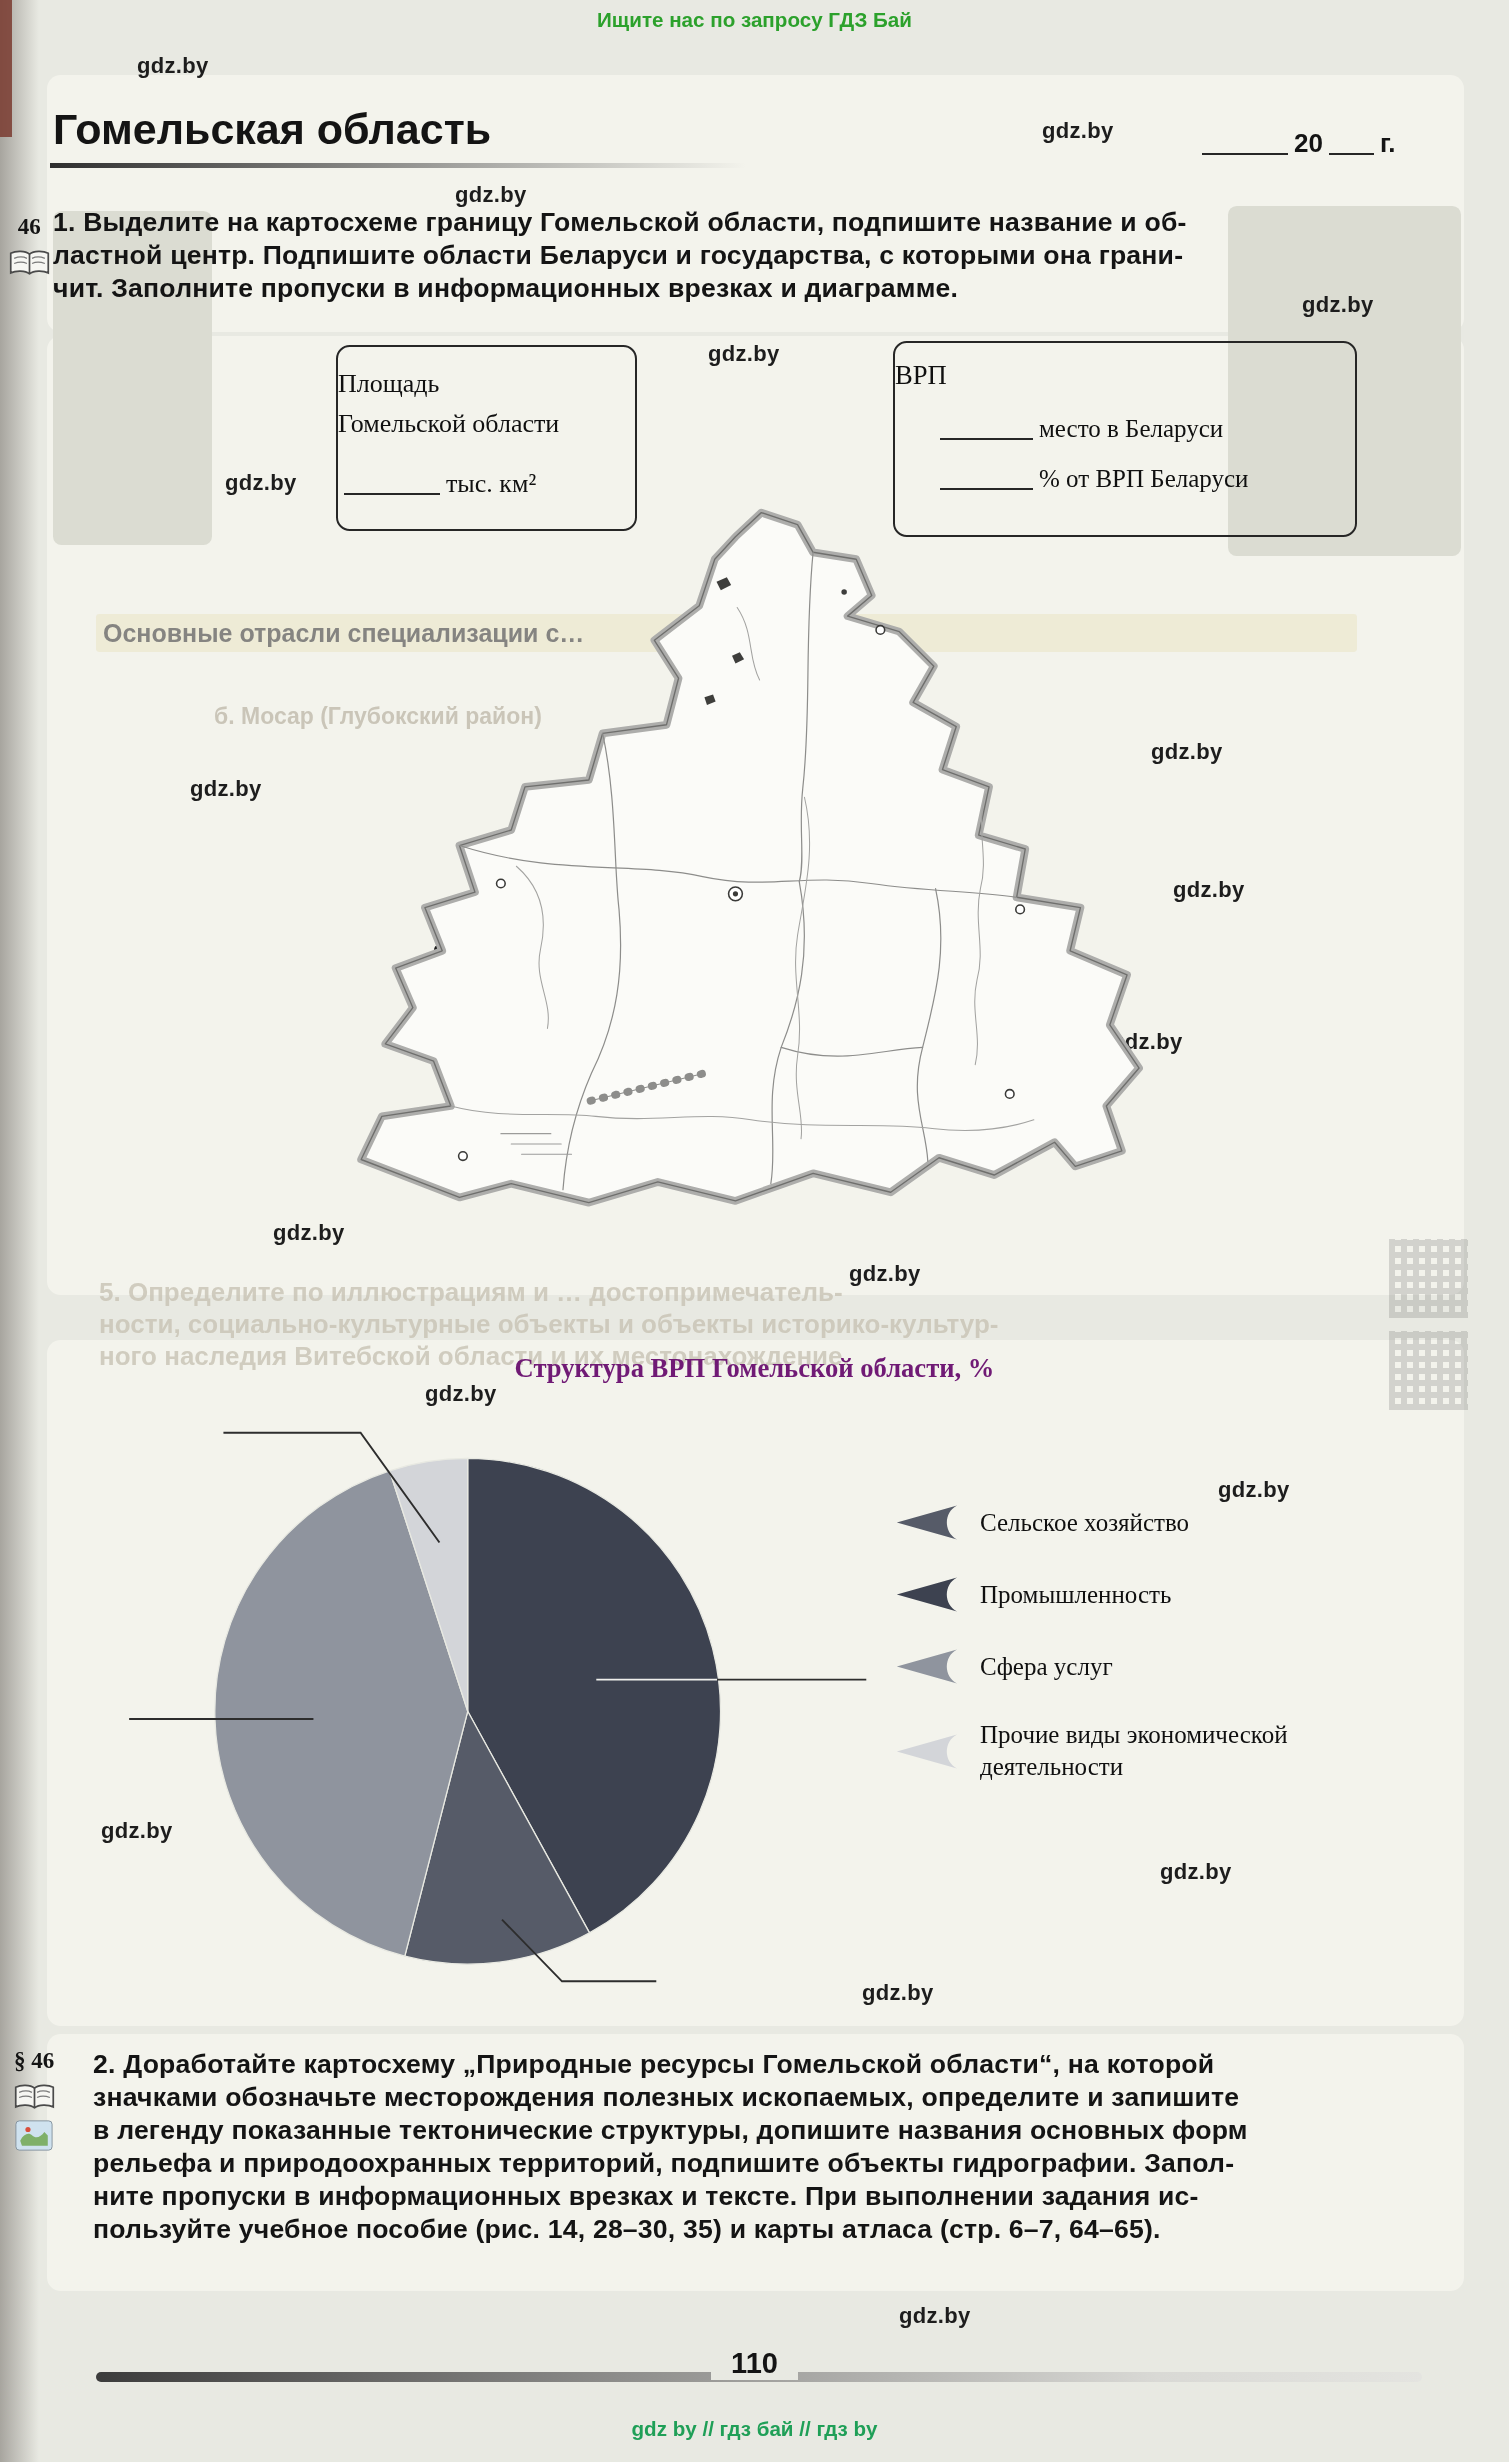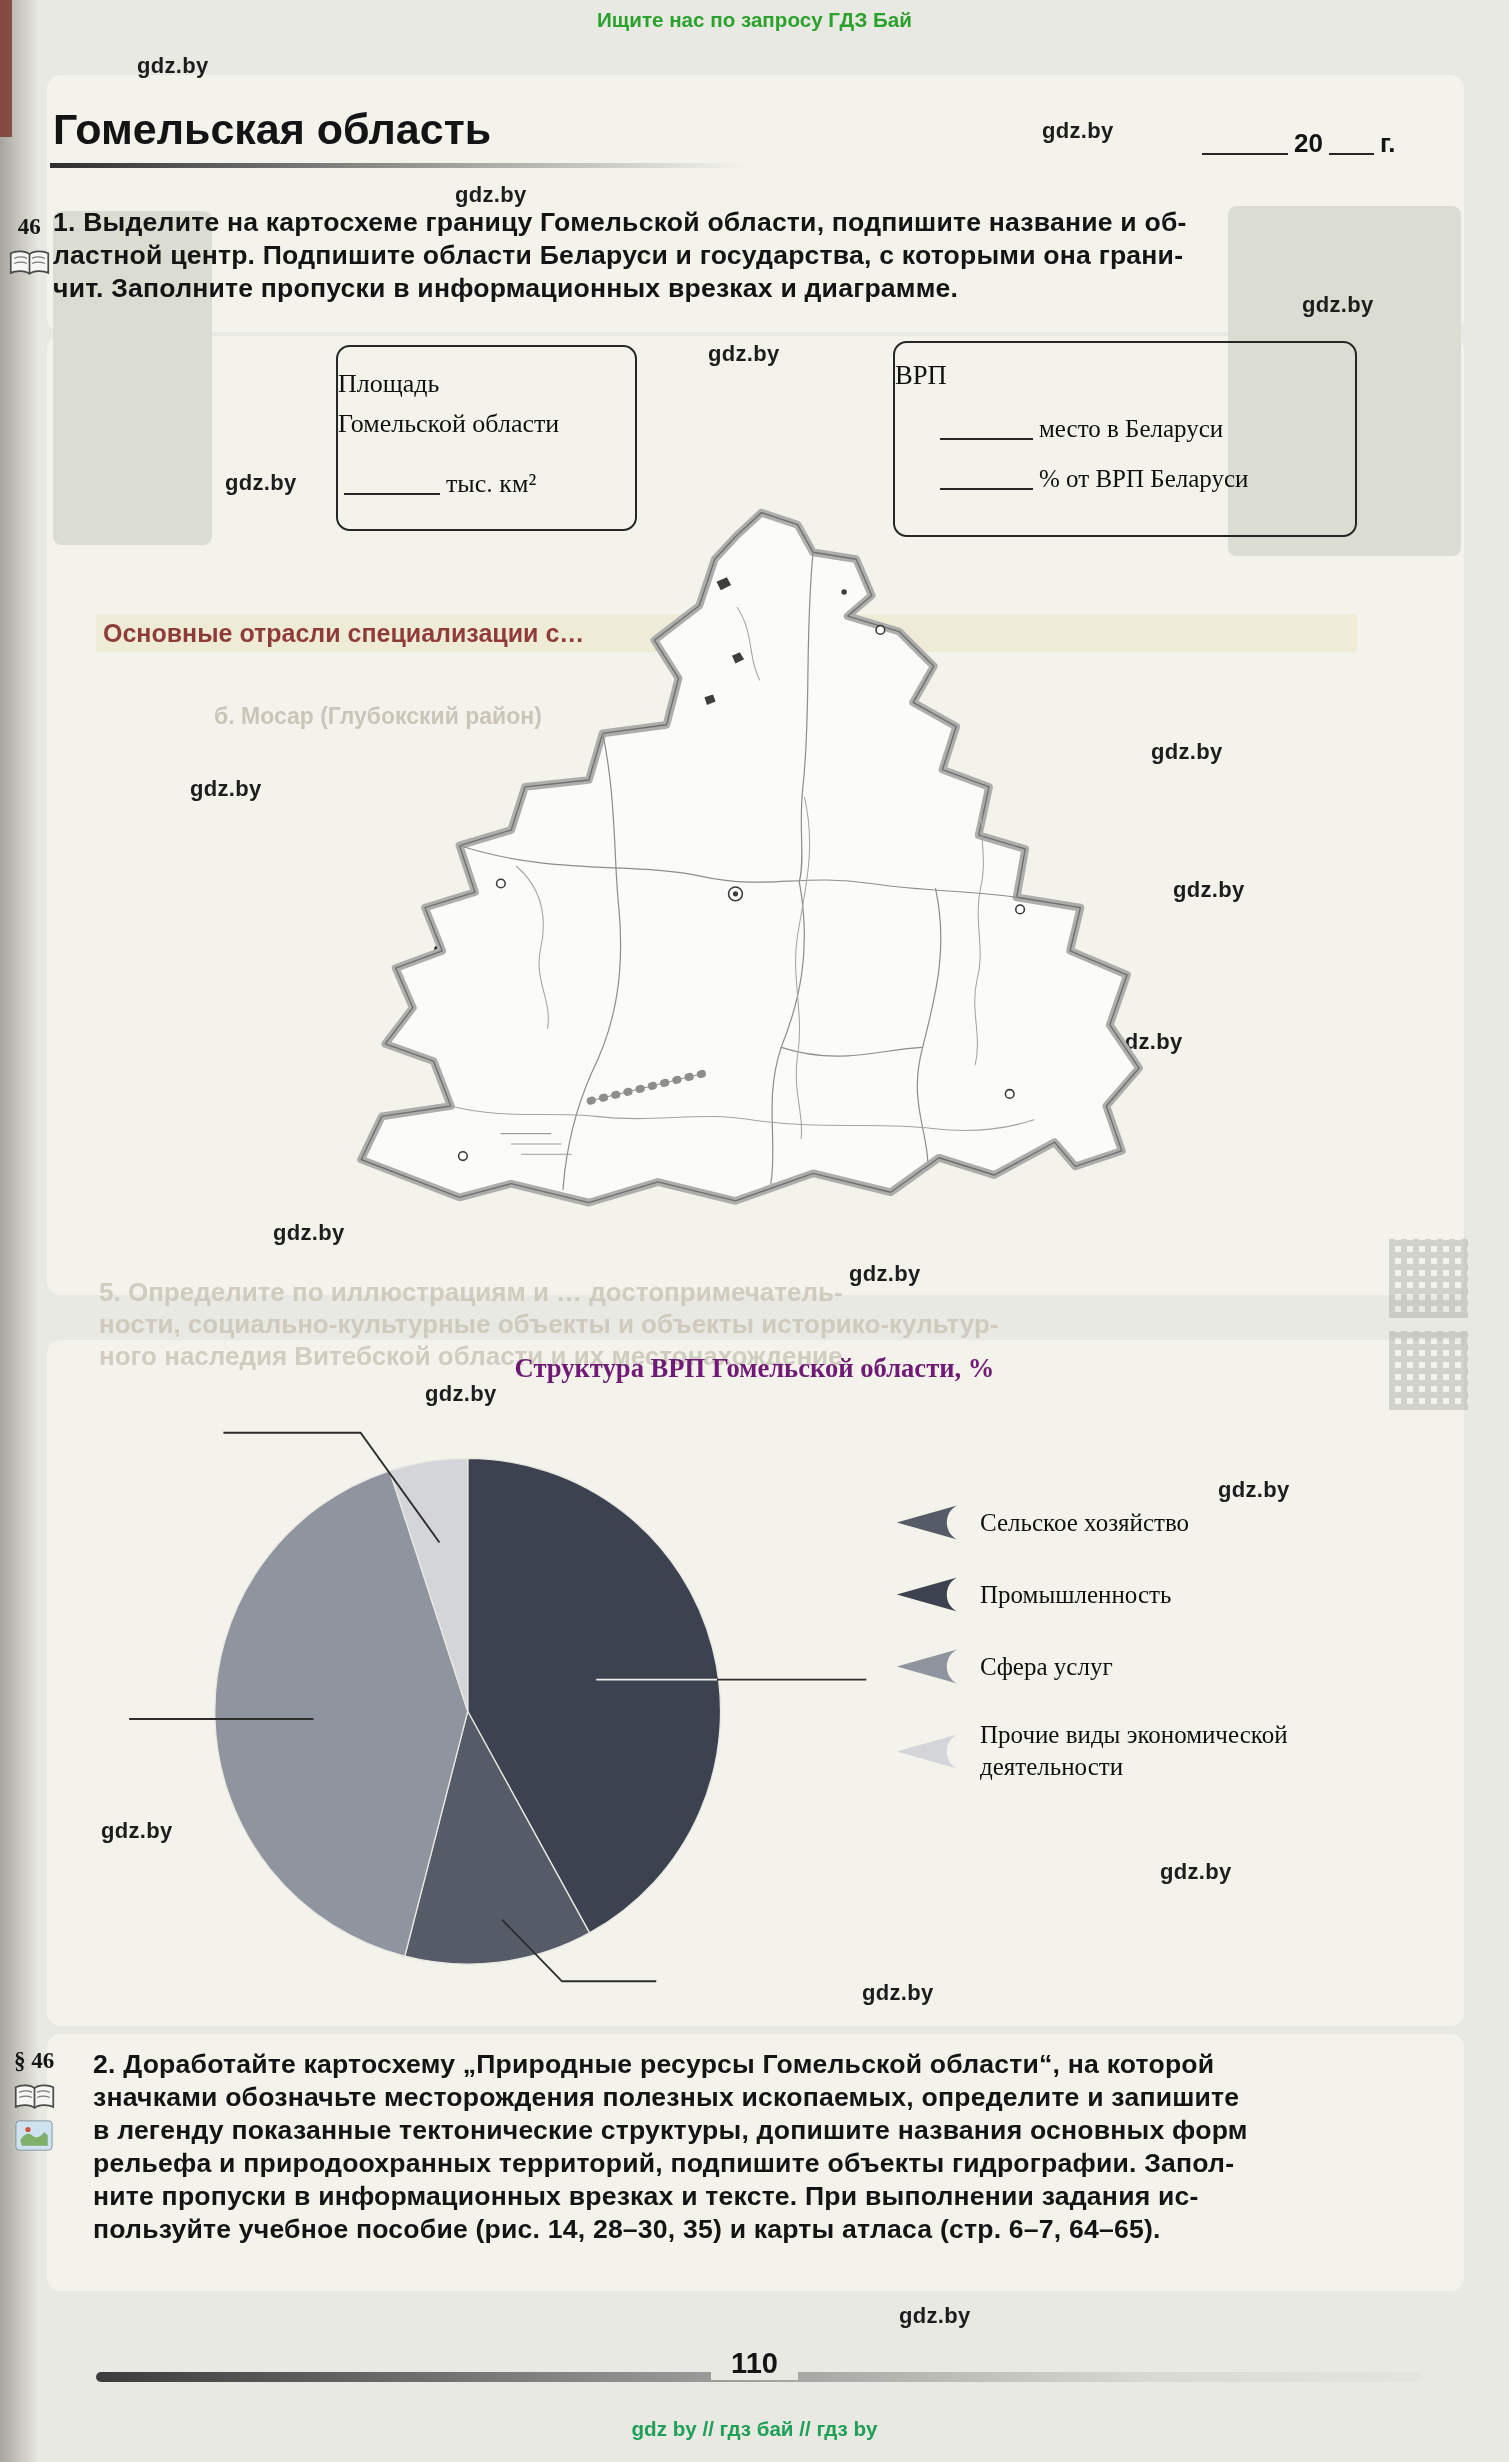--- a/index.html
+++ b/index.html
@@ -50,21 +50,21 @@
 
 <div class="page">
 
   <div class="panel" style="left:47px;top:75px;width:1417px;height:257px"></div>
   <div class="panel" style="left:47px;top:336px;width:1417px;height:959px"></div>
   <div class="panel" style="left:47px;top:1340px;width:1417px;height:686px"></div>
   <div class="panel" style="left:47px;top:2034px;width:1417px;height:257px"></div>
   <div class="gphoto" style="left:53px;top:211px;width:159px;height:334px"></div>
   <div class="gphoto" style="left:1228px;top:206px;width:233px;height:350px"></div>
   <div class="ghost-band"></div>
-  <div class="ghost-text" style="left:103px;top:619px;font-size:25px;color:#7f1d1d">Основные отрасли специализации с…</div>
+  <div class="ghost-text" style="left:103px;top:619px;font-size:25px;color:#737373">Основные отрасли специализации с…</div>
   <div class="ghost-text" style="left:214px;top:703px;font-size:23px;color:#c3beb0;font-weight:600">б. Мосар (Глубокский район)</div>
   <div class="ghost-text" style="left:776px;top:703px;font-size:23px;color:#c3beb0;font-weight:600">г. Глубокое</div>
   <div class="ghost-text" style="left:99px;top:1276px;font-size:26px;line-height:32px;color:#c8c3b4;opacity:.8">
     <div>5. Определите по иллюстрациям и … достопримечатель-</div>
     <div>ности, социально-культурные объекты и объекты историко-культур-</div>
     <div>ного наследия Витебской области и их местонахождение.</div>
   </div>
   <div class="qr" style="left:1389px;top:1239px"></div>
   <div class="qr" style="left:1389px;top:1331px"></div>
 

